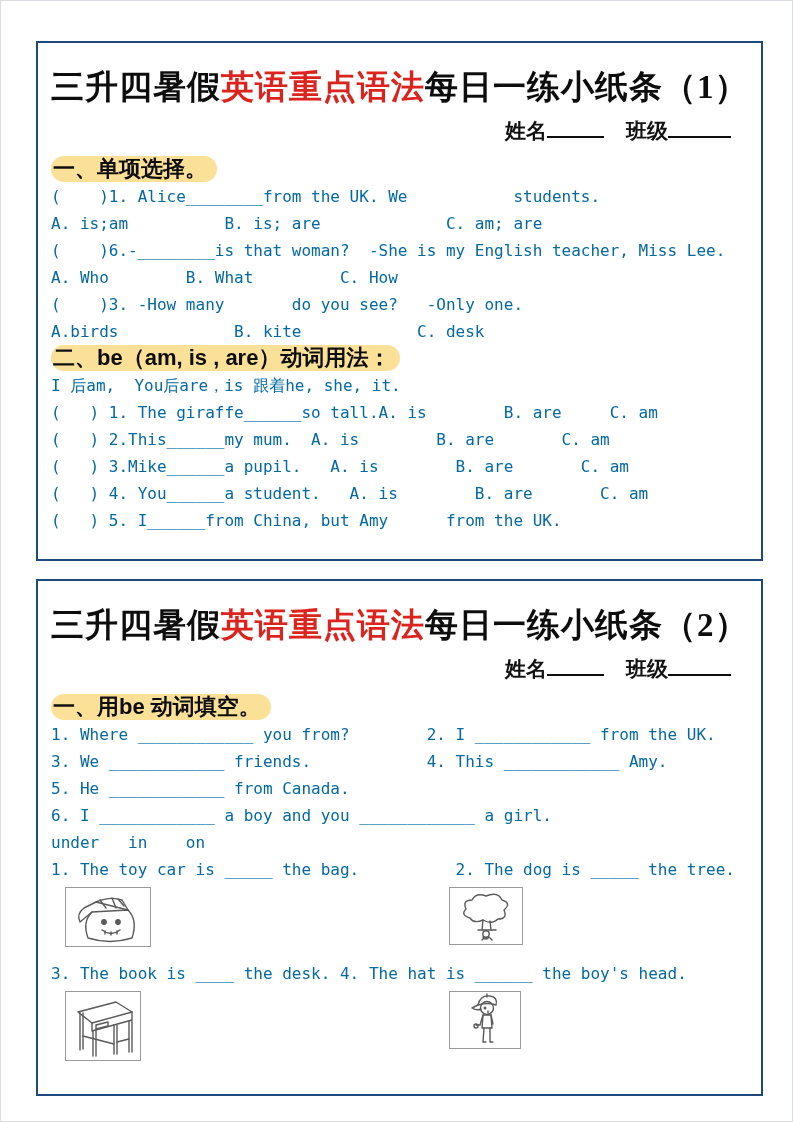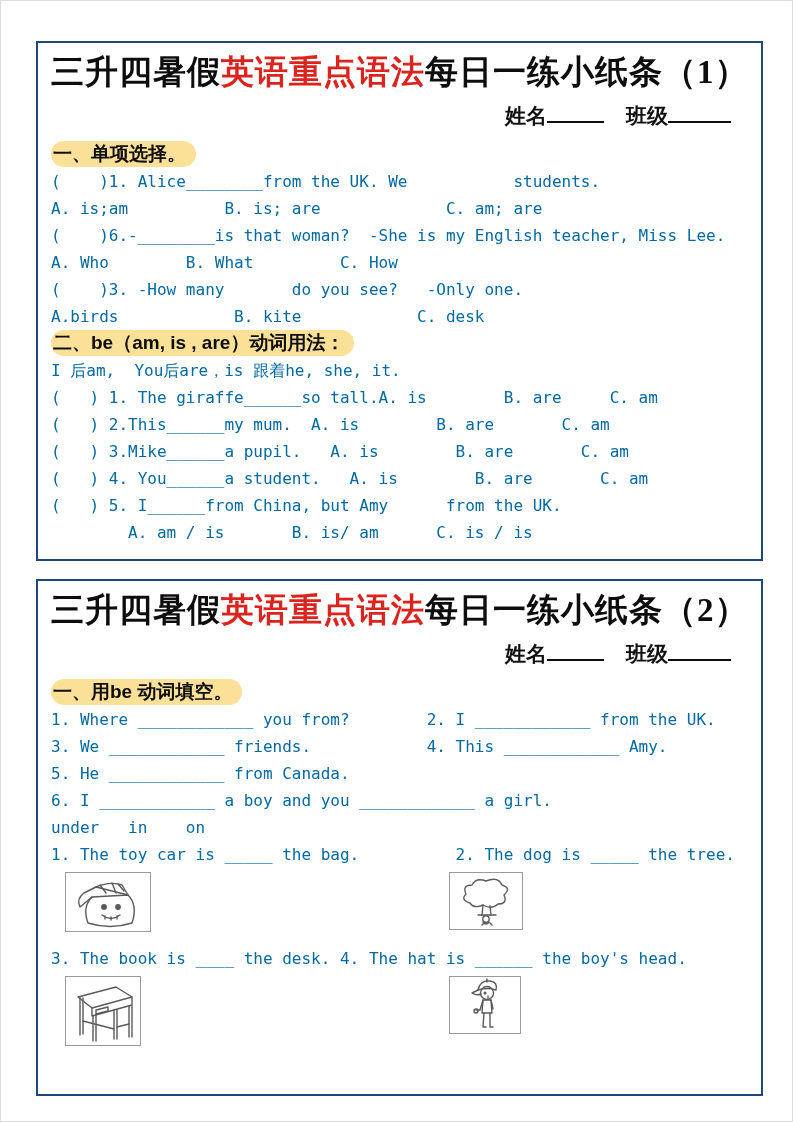--- a/index.html
+++ b/index.html
@@ -8,21 +8,21 @@
     font-family:"Liberation Sans",sans-serif;color:#111;
     overflow:hidden;
   }
   .page{
     position:absolute;inset:0;background:#fff;
     border:1px solid #d9dde3;box-sizing:border-box;
   }
   .sheet{
     position:absolute;left:35px;width:727px;box-sizing:border-box;
     border:2px solid var(--border,#1F497D);
-    background:#fff;padding:2px 12px 4px 13px;overflow:hidden;
+    background:#fff;padding:17px 12px 4px 13px;overflow:hidden;
   }
   #sheet1{top:40px;height:520px;}
   #sheet2{top:578px;height:517px;}
   .title{
     font-family:"Liberation Serif",serif;font-weight:bold;
     font-size:33px;line-height:54px;height:56px;color:#0d0d0d;
     letter-spacing:1px;white-space:nowrap;
   }
   .title .red{color:var(--red,#DC241F);}
   .name-line{
@@ -36,21 +36,21 @@
     border-bottom:2px solid #0d0d0d;vertical-align:baseline;
   }
   .body{position:relative;}
   .row{height:27px;line-height:27px;white-space:pre;}
   .row.text{
     font-family:"DejaVu Sans Mono",monospace;
     font-size:16px;color:#0369a1;
   }
   .hl{
     display:inline-block;background:var(--highlight,#FBE097);
-    font-weight:bold;font-size:19px;line-height:24px;
+    font-weight:bold;font-size:22px;line-height:24px;
     padding:1px 10px 1px 2px;color:#0d0d0d;border-radius:13px;
   }
   .img-row{height:74px;position:relative;margin:1px 0 2px 0;}
   .pic{
     position:absolute;top:3px;display:inline-block;line-height:0;
     background:#fff;border:1px solid #9a9a9a;
   }
   .pic-0{left:14px;}
   .pic-1{left:398px;}
   .pic svg{stroke:#5a5a5a;fill:none;stroke-width:1.4;stroke-linecap:round;stroke-linejoin:round;}
@@ -71,21 +71,20 @@
         <div class="row text">A. Who        B. What         C. How</div>
         <div class="row text">(    )3. -How many       do you see?   -Only one.</div>
         <div class="row text">A.birds            B. kite            C. desk</div>
         <div class="row"><span class="hl">二、be（am, is , are）动词用法：</span></div>
         <div class="row text">I 后am,  You后are，is 跟着he, she, it.</div>
         <div class="row text">(   ) 1. The giraffe______so tall.A. is        B. are     C. am</div>
         <div class="row text">(   ) 2.This______my mum.  A. is        B. are       C. am</div>
         <div class="row text">(   ) 3.Mike______a pupil.   A. is        B. are       C. am</div>
         <div class="row text">(   ) 4. You______a student.   A. is        B. are       C. am</div>
         <div class="row text">(   ) 5. I______from China, but Amy      from the UK.</div>
-        <div class="row text">        A. am / is       B. is/ am      C. is / is</div>
       </div>
   </section>
 
   <section class="sheet" id="sheet2">
     <div class="title"><span>三升四暑假</span><span class="red">英语重点语法</span><span>每日一练小纸条（2）</span></div>
     <div class="name-line"><span>姓名</span><span class="blank"></span><span class="label">班级</span><span class="blank" style="width:63px"></span></div>
     <div class="body">
         <div class="row"><span class="hl">一、用be 动词填空。</span></div>
         <div class="row text">1. Where ____________ you from?        2. I ____________ from the UK.</div>
         <div class="row text">3. We ____________ friends.            4. This ____________ Amy.</div>

